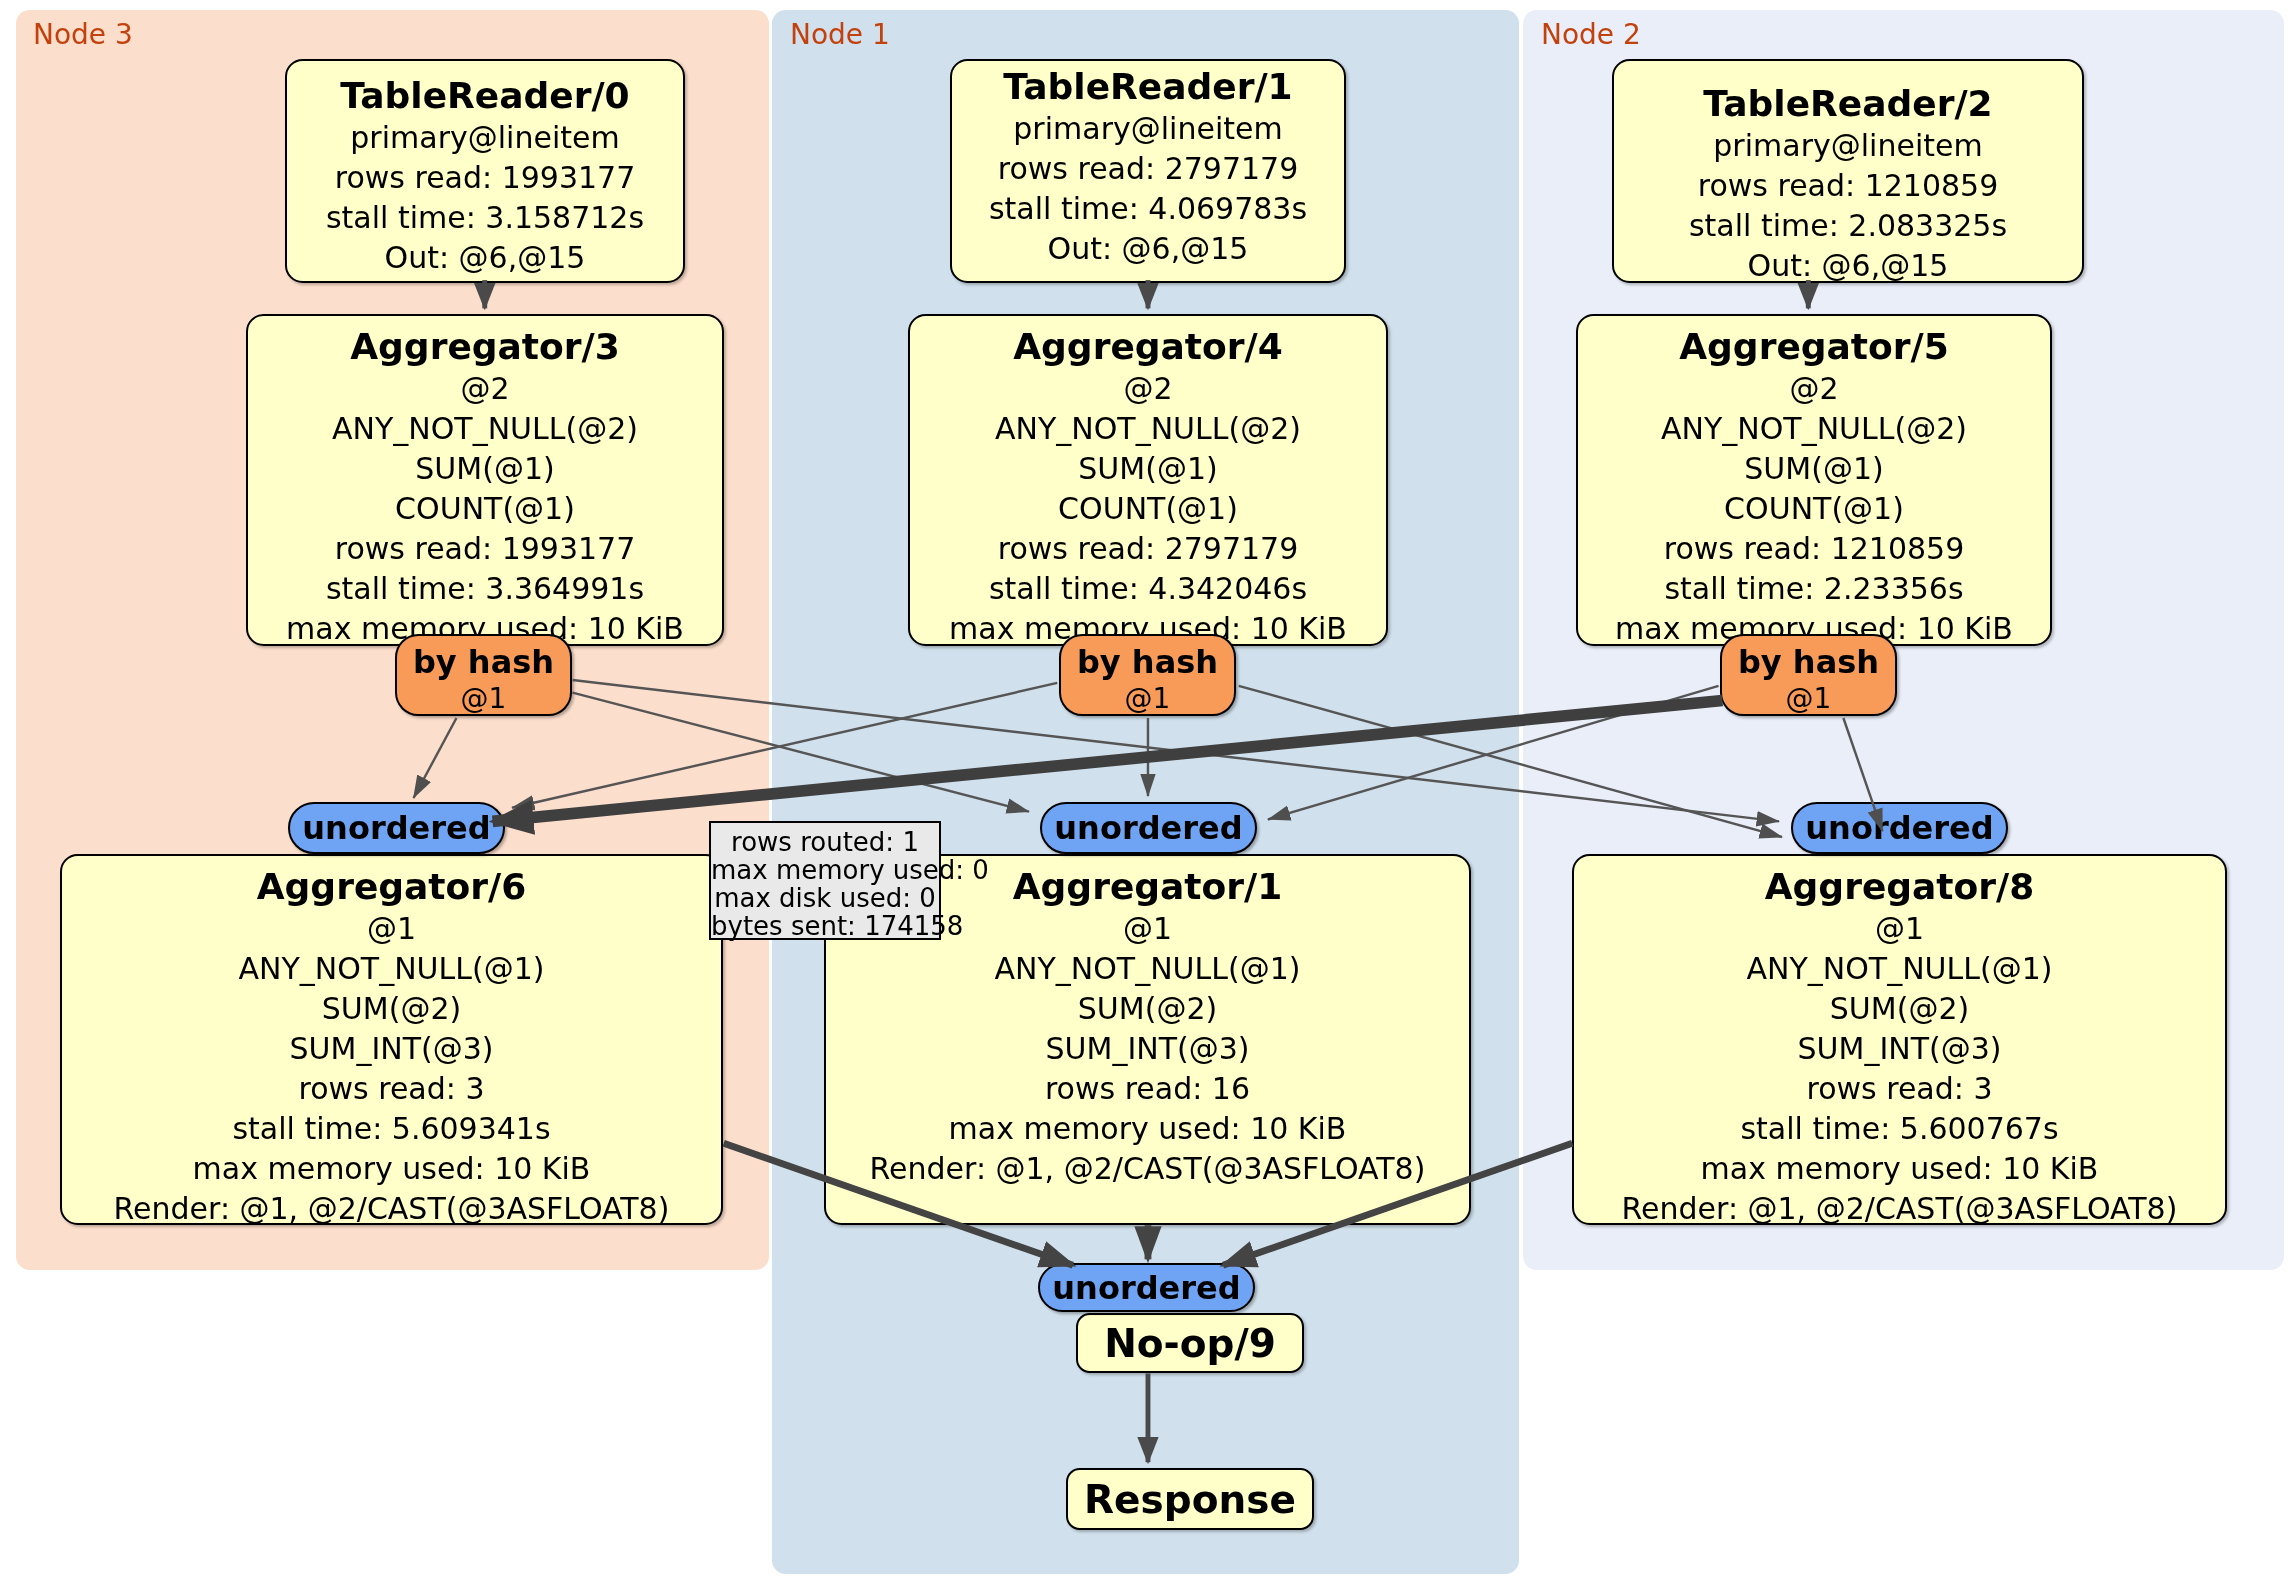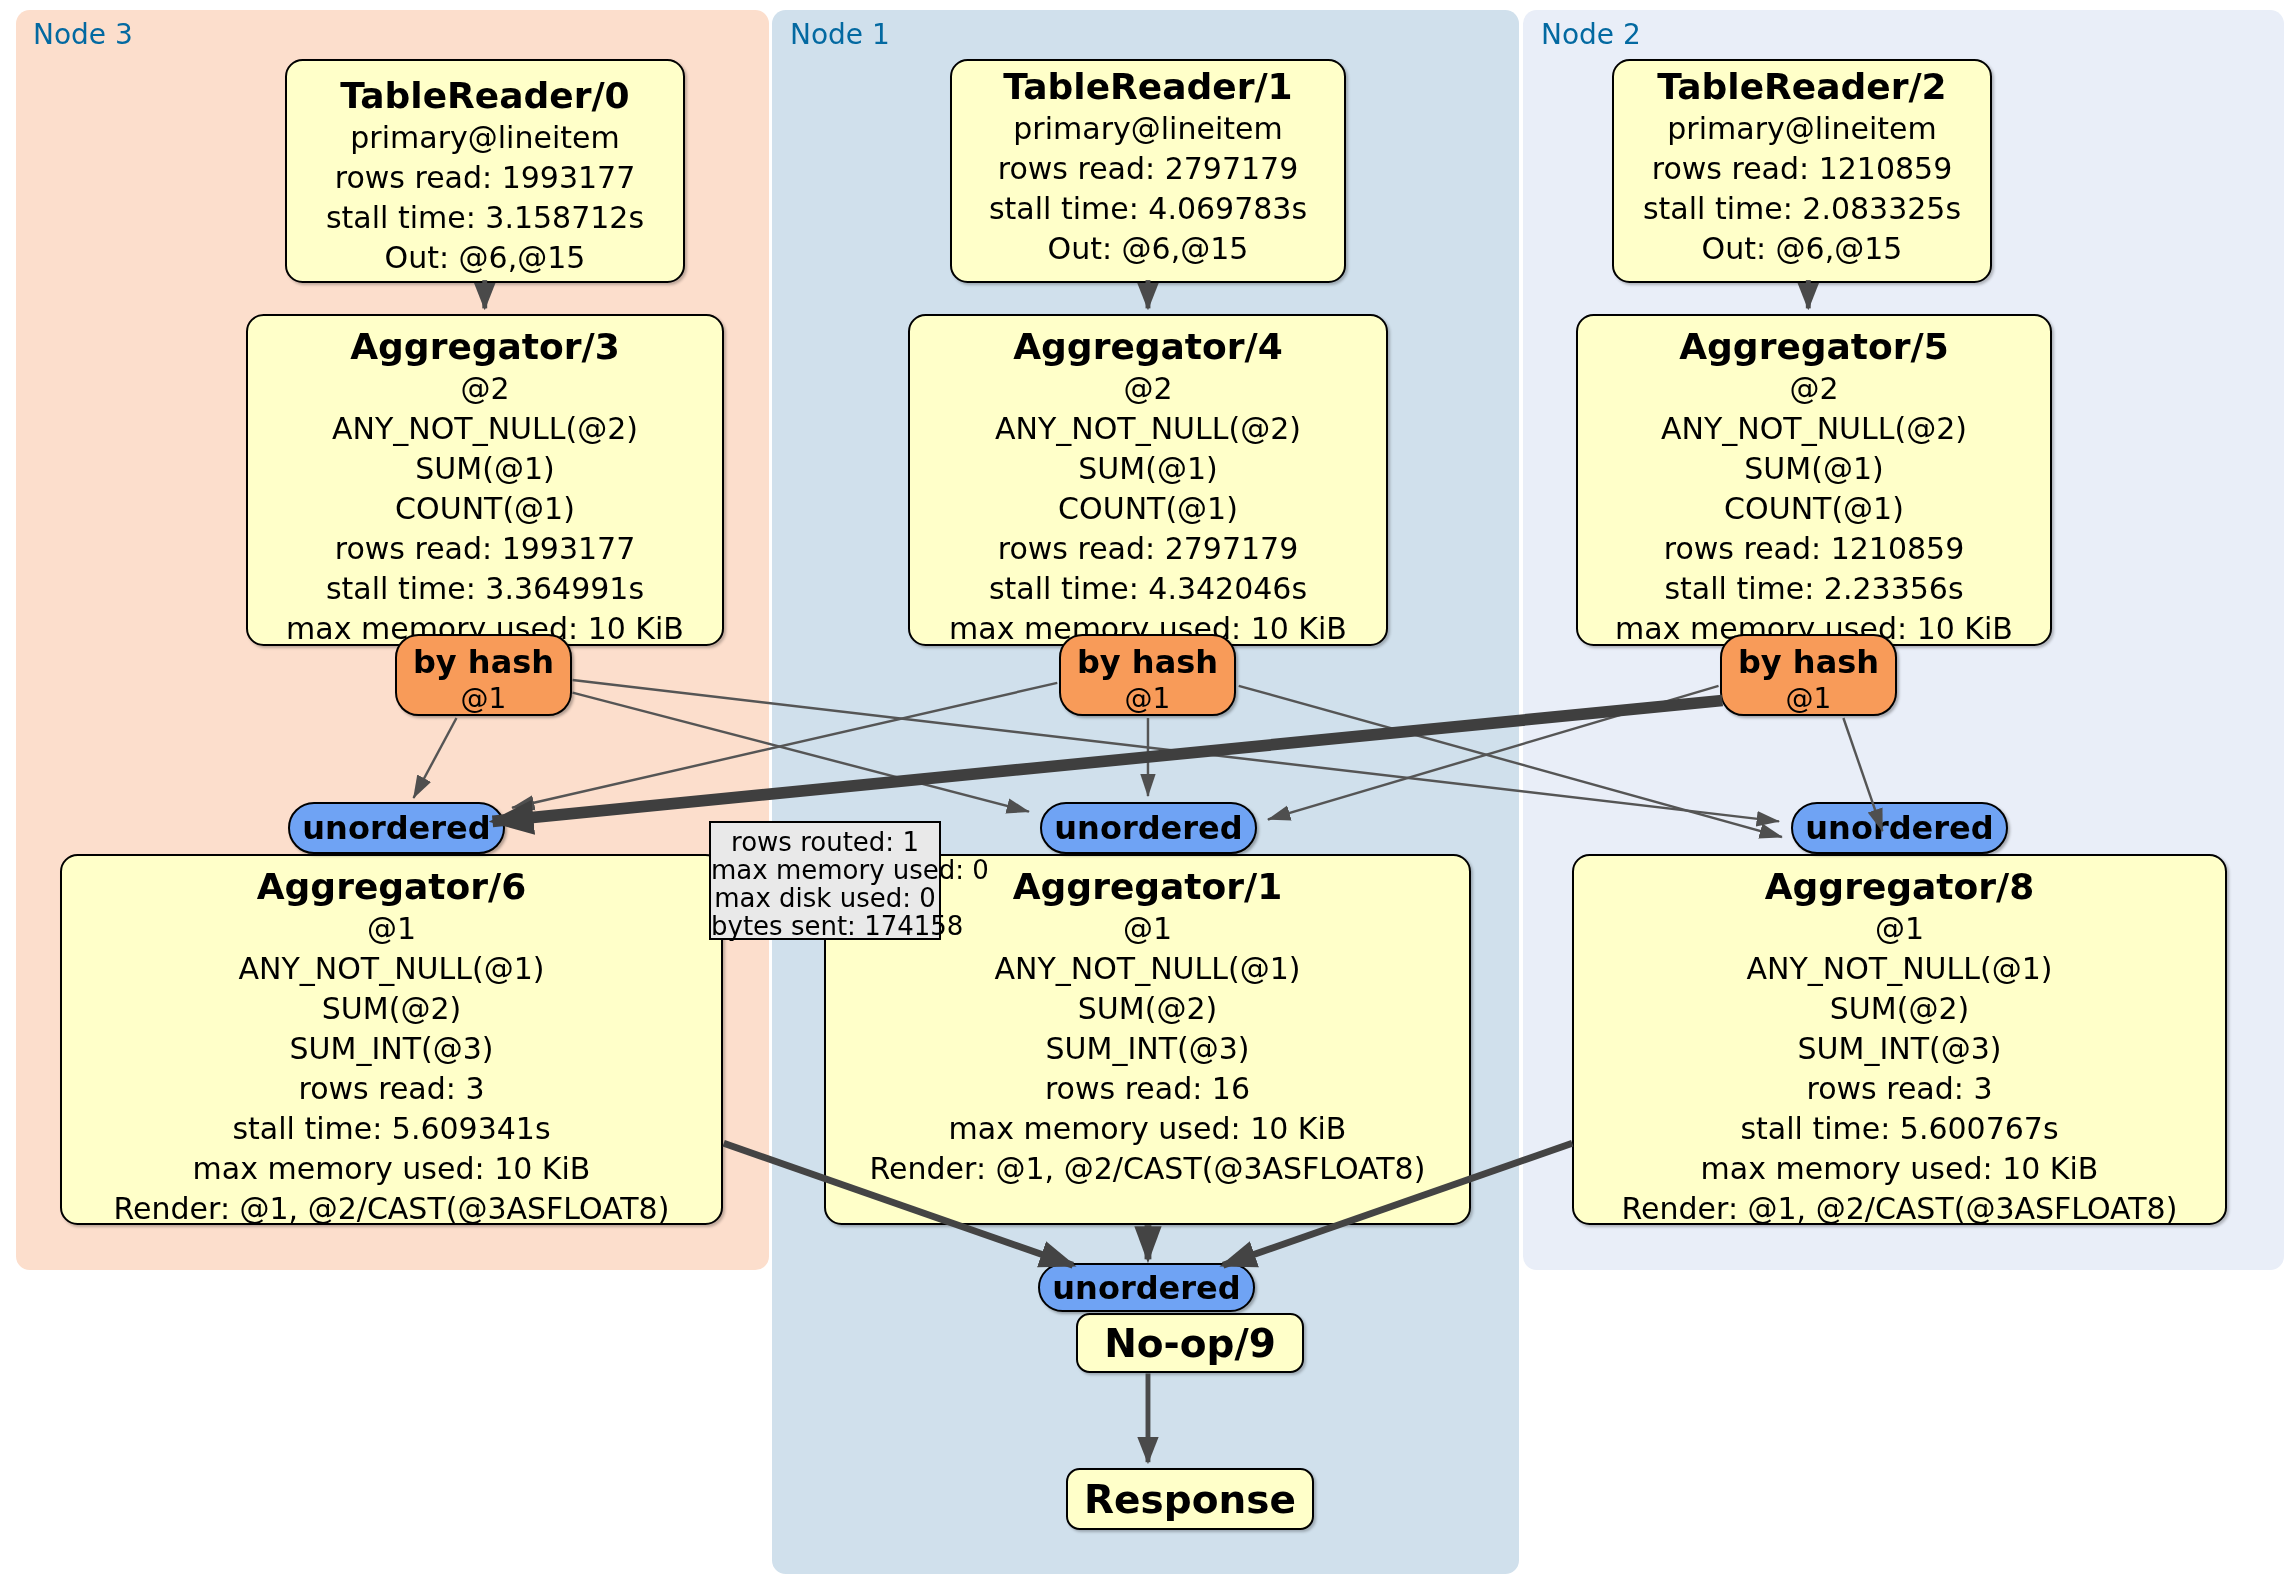--- a/index.html
+++ b/index.html
@@ -1,19 +1,19 @@
 <!DOCTYPE html>
 <html><head>
 <meta charset="utf-8">
 <style>
   html,body{margin:0;padding:0;background:#ffffff;}
   #canvas{position:relative;width:2294px;height:1596px;background:#ffffff;overflow:hidden;
           font-family:"DejaVu Sans","Liberation Sans",sans-serif;color:#000;}
   .region{position:absolute;border-radius:13.7px;z-index:0;}
-  .region-label{position:absolute;font-size:28px;line-height:33px;color:#0369a1;z-index:1;}
+  .region-label{position:absolute;font-size:28px;line-height:33px;color:#c2410c;z-index:1;}
   .nbox{position:absolute;background:#ffffc9;border:2.9px solid #000;border-radius:17.6px;
         box-sizing:border-box;text-align:center;z-index:2;padding-top:7.8px;
         box-shadow:2px 2px 2.9px rgba(0,0,0,0.25);}
   .nbox .title{font-weight:bold;font-size:36px;line-height:45px;}
   .nbox .line{font-size:30px;line-height:40px;white-space:nowrap;}
   .titlebox{position:absolute;background:#ffffc9;border:2.9px solid #000;border-radius:13.7px;
         box-sizing:border-box;display:flex;align-items:center;justify-content:center;
         font-weight:bold;font-size:39px;z-index:2;box-shadow:2px 2px 2.9px rgba(0,0,0,0.25);margin-left:44px;}
   .router{position:absolute;background:#f89b59;border:2.9px solid #000;border-radius:23.4px;
         box-sizing:border-box;text-align:center;z-index:3;padding-top:5.9px;
@@ -151,21 +151,21 @@
     <div class="title">Aggregator/1</div>
     <div class="line">@1</div>
     <div class="line">ANY_NOT_NULL(@1)</div>
     <div class="line">SUM(@2)</div>
     <div class="line">SUM_INT(@3)</div>
     <div class="line">rows read: 16</div>
     <div class="line">max memory used: 10 KiB</div>
     <div class="line">Render: @1, @2/CAST(@3ASFLOAT8)</div>
   </div>
 
-  <div class="nbox" style="left:1612px;top:59px;width:380px;height:224px;padding-top:3px;">
+  <div class="nbox" style="left:1612px;top:59px;width:472px;height:224px;padding-top:20px;">
     <div class="title">TableReader/2</div>
     <div class="line">primary@lineitem</div>
     <div class="line">rows read: 1210859</div>
     <div class="line">stall time: 2.083325s</div>
     <div class="line">Out: @6,@15</div>
   </div>
 
   <div class="nbox" style="left:1576px;top:314px;width:476px;height:332px;">
     <div class="title">Aggregator/5</div>
     <div class="line">@2</div>

